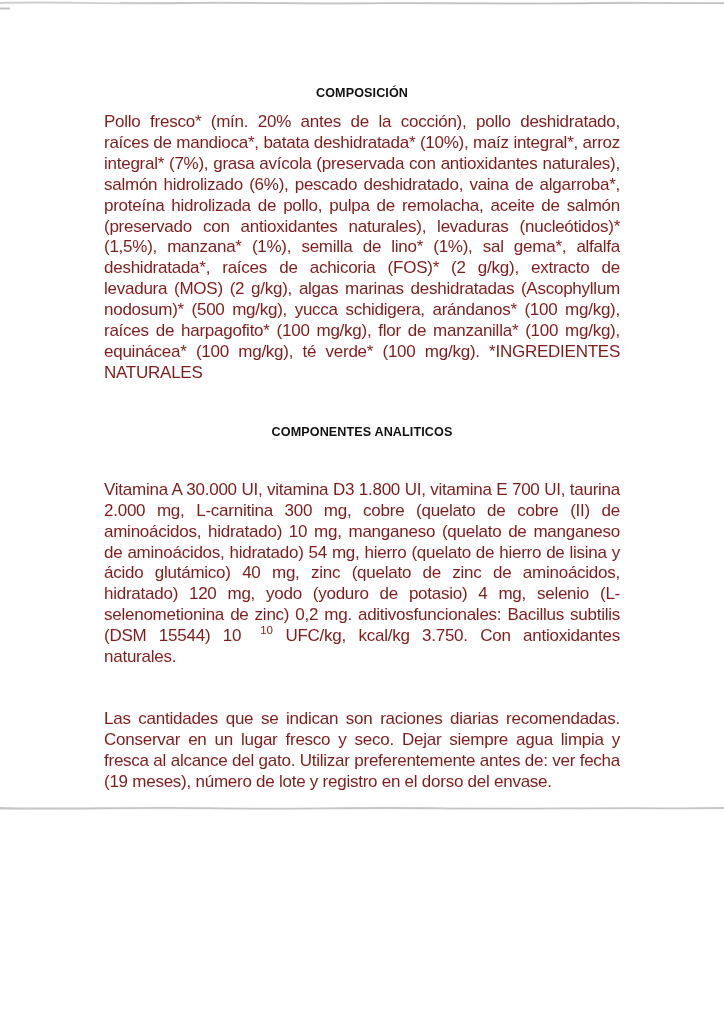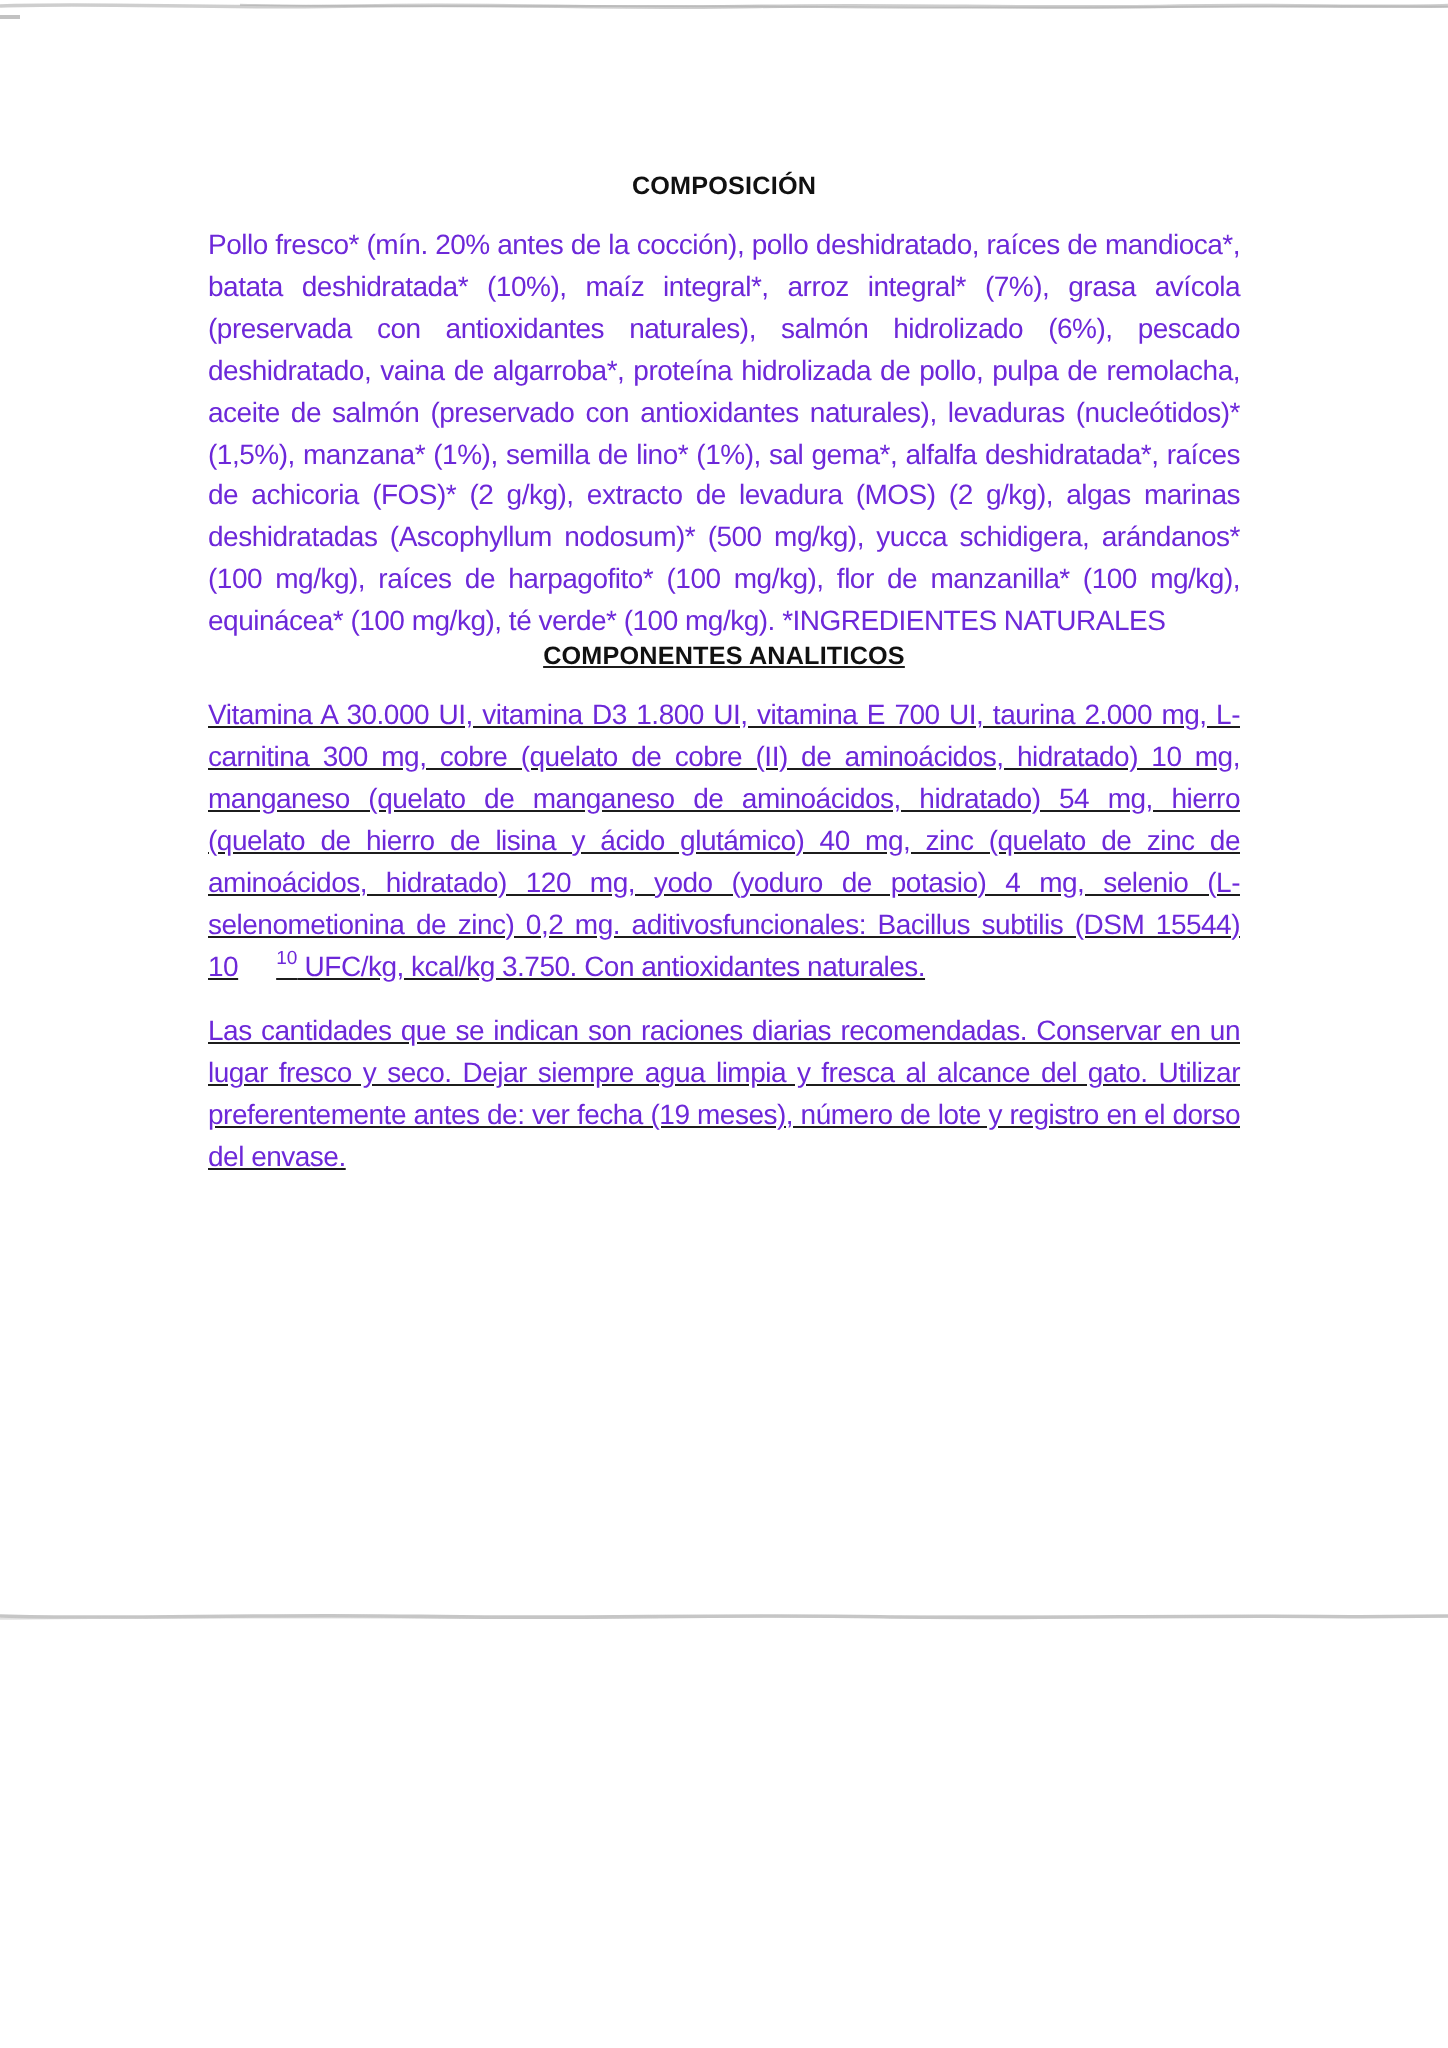--- a/index.html
+++ b/index.html
@@ -16,37 +16,37 @@
     font-family: "Liberation Sans", sans-serif;
     color: #1c1c1c;
   }
   .content {
     position: absolute;
     left: 104px;
     top: 86px;
     width: 516px;
   }
   .section + .section {
-    text-decoration: underline;
+    margin-top: 41px;
   }
   .section-title {
     margin: 0;
     font-size: 12.6px;
     font-weight: 700;
     text-align: center;
     color: #111111;
     letter-spacing: 0.1px;
   }
   .section-body {
     margin: 12px 0 0 0;
-    font-size: 14px;
+    font-size: 17px;
     line-height: 20.9px;
     letter-spacing: -0.25px;
     text-align: justify;
-    color: #6d28d9;
+    color: #7f1d1d;
   }
   .section-body sup {
     font-size: 0.68em;
     line-height: 0;
     vertical-align: super;
     letter-spacing: 0;
     padding-left: 19px;
   }
   .scan-artifact {
     position: absolute;

